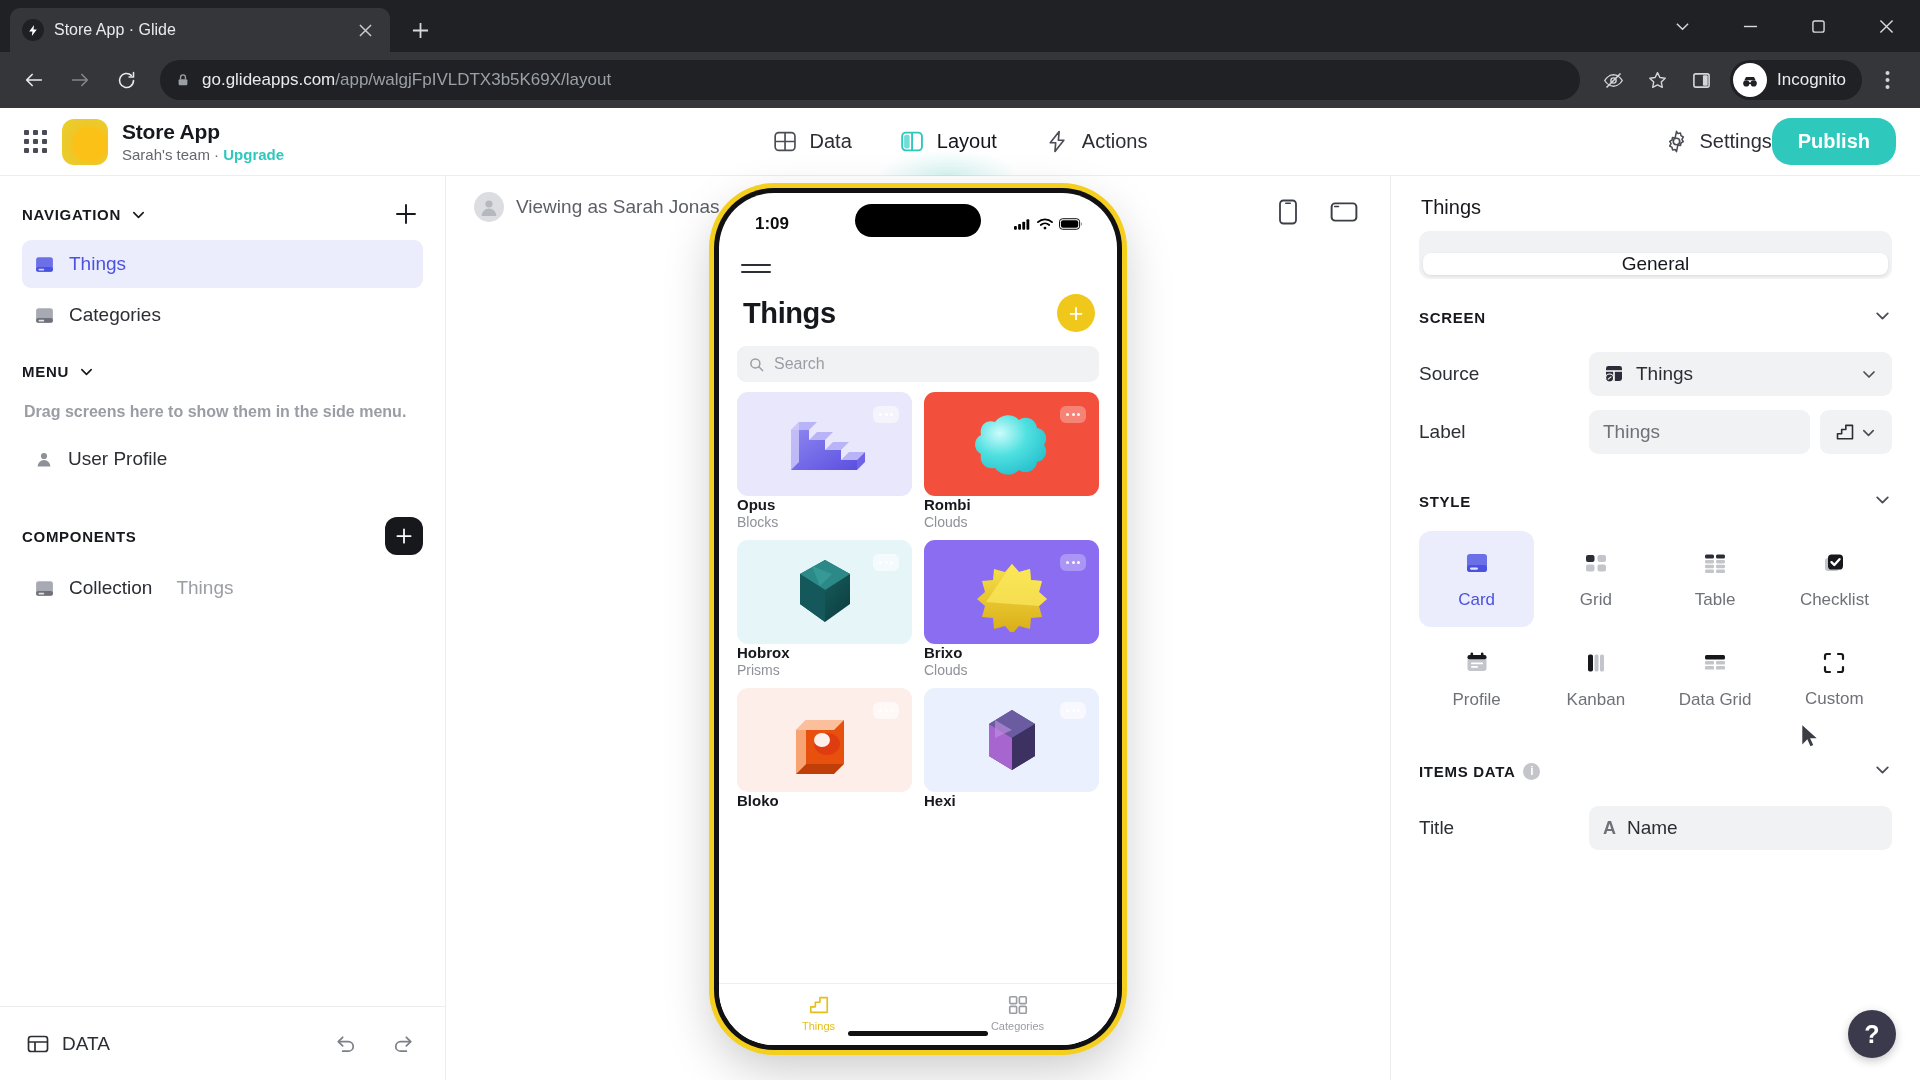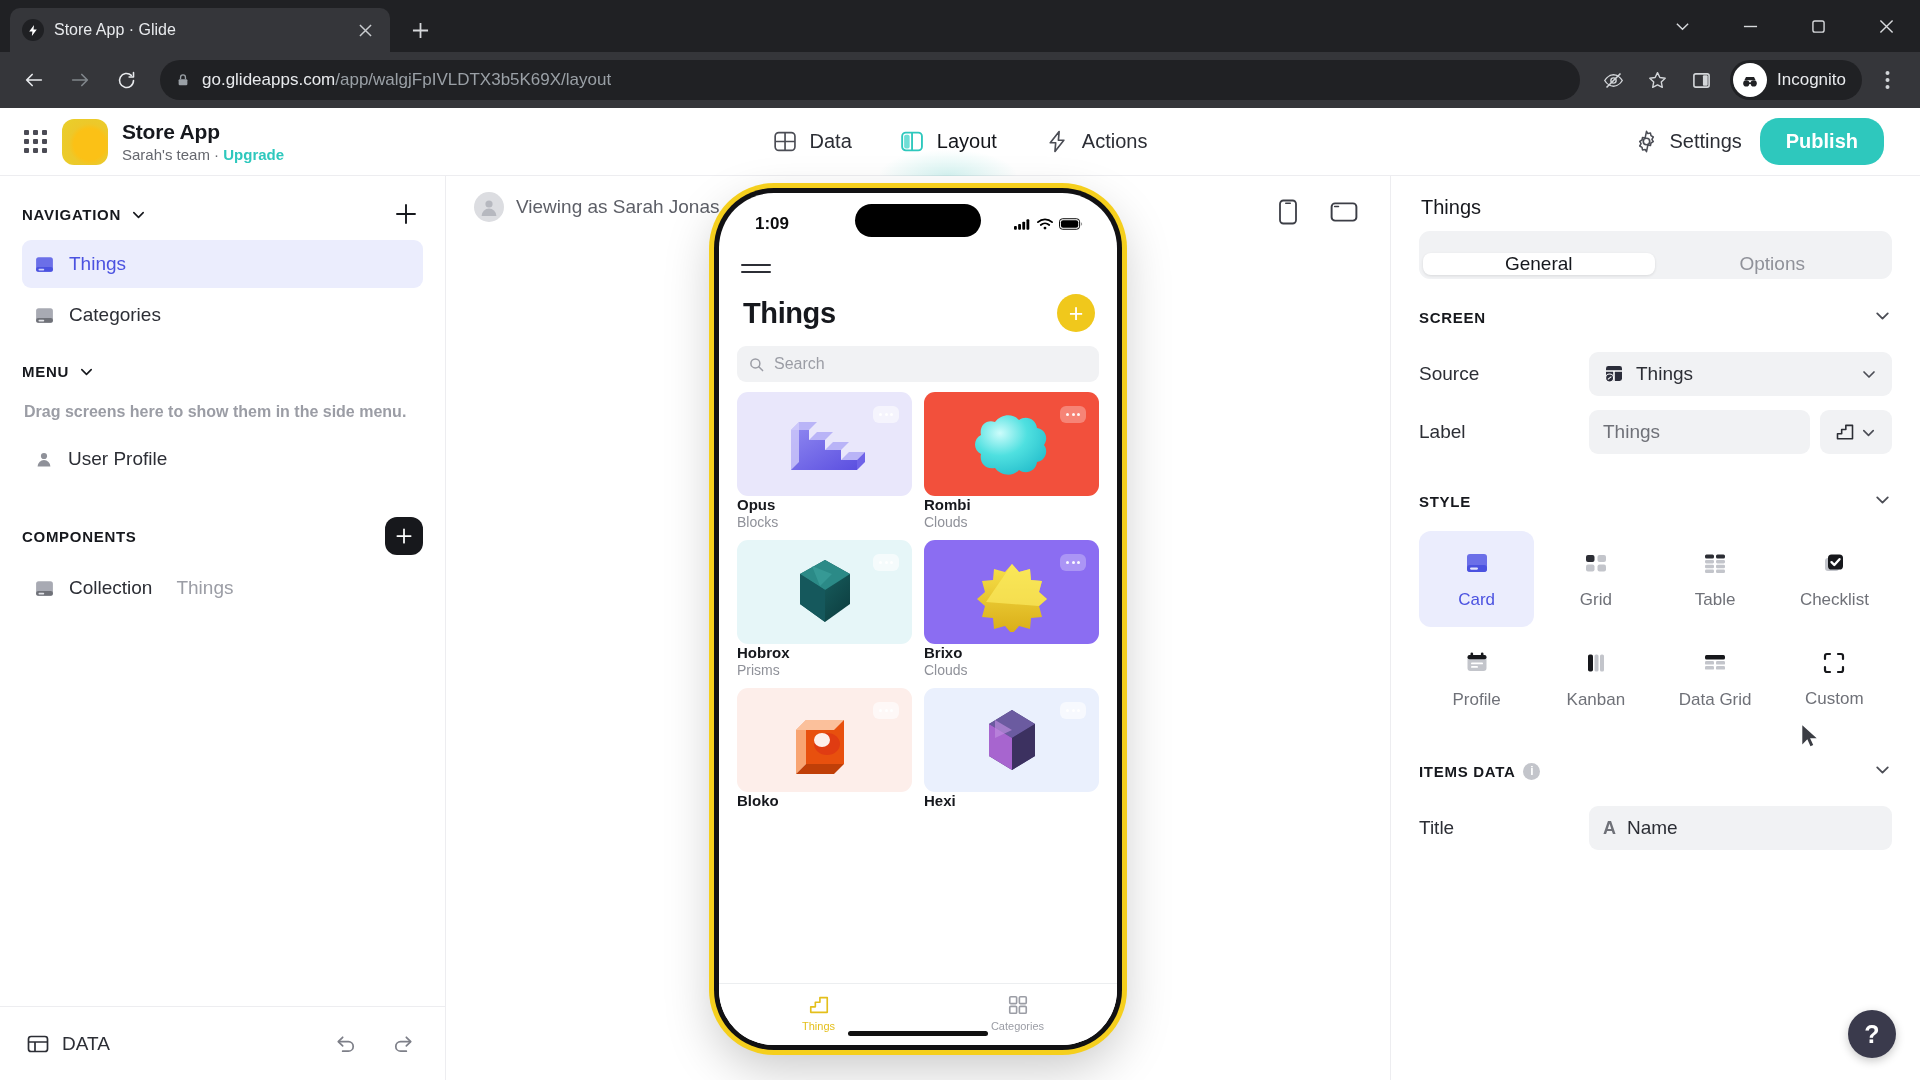--- a/index.html
+++ b/index.html
@@ -148,22 +148,22 @@
   }
   .gtab span { font-size: 20px; color: #2c2e35; }
   .gtab.active span { color: #13151a; }
   .gtab.active::after {
     content: ""; position: absolute; bottom: 0; left: -14px; right: -14px; height: 26px;
     background: radial-gradient(ellipse at center bottom, rgba(46,200,189,0.20) 0%, rgba(46,200,189,0) 72%);
     pointer-events: none;
   }
 
   .glide-header-right {
-    margin-left: auto; display: flex; align-items: center; gap: 18px;
-    padding-right: 36px;
+    margin-left: auto; display: flex; align-items: center; 
+    padding-right: 24px;
   }
   .settings-btn {
     display: flex; align-items: center; gap: 11px; cursor: pointer;
   }
   .settings-btn span { font-size: 20px; color: #2c2e35; }
   .publish-btn {
     background: #2ec8bd; color: #fff; font-size: 20px; font-weight: bold;
     border: none; border-radius: 19px; height: 47px; padding: 0 26px; cursor: pointer;
   }
 
@@ -922,21 +922,20 @@
           <div class="home-indicator"></div>
         </div>
       </div>
     </div>
 
     <div class="rightpanel">
       <div class="rp-title">Things</div>
 
       <div class="seg">
         <div class="seg-btn active">General</div>
-        <div class="seg-btn">Options</div>
       </div>
 
       <div class="rp-section-head">
         <span class="rp-section-title">SCREEN</span>
         <span class="rp-chev">
           <svg width="19" height="19" viewBox="0 0 18 18">
               <path d="M4 7l5 5 5-5" stroke="#4b4d55" stroke-width="1.7" fill="none" stroke-linecap="round" stroke-linejoin="round"></path>
             </svg>
         </span>
       </div>

